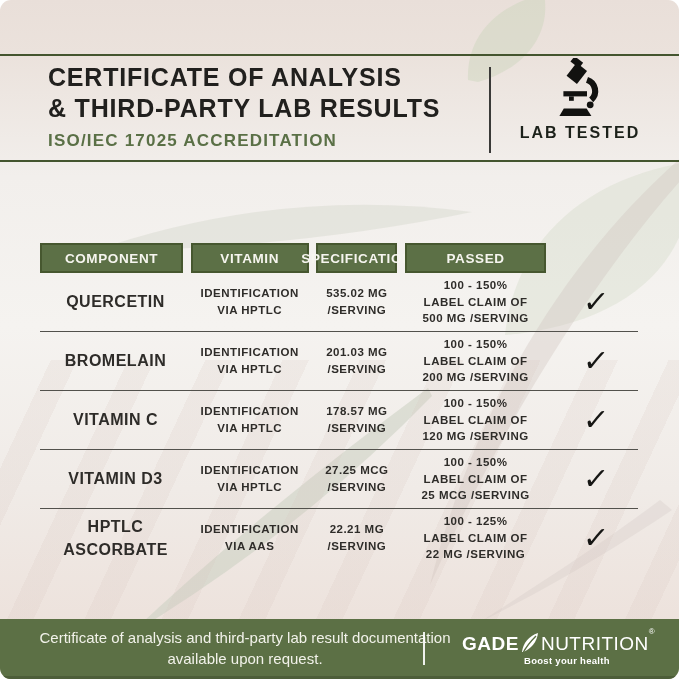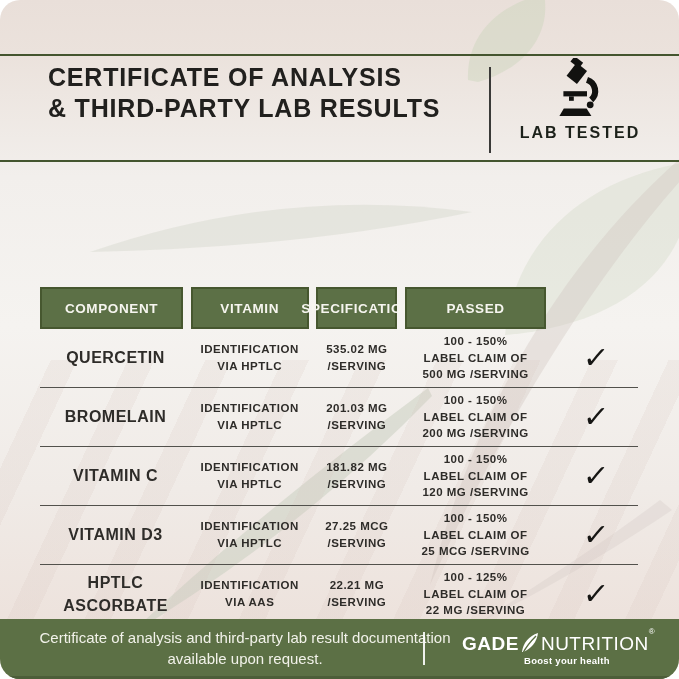--- a/index.html
+++ b/index.html
@@ -1,19 +1,19 @@
 <!DOCTYPE html>
 <html><head>
 <meta charset="utf-8">
 <style>
   html,body{margin:0;padding:0;background:#fff;}
   *{box-sizing:border-box;}
   body{font-family:"Liberation Sans","DejaVu Sans",sans-serif;}
   .page{
-    position:relative;width:679px;height:679px;overflow:hidden;border-radius:20px;
+    position:relative;width:679px;height:679px;overflow:hidden;border-radius:11px;
     background:
       linear-gradient(180deg,#e9dfd9 0%,#ebe2dc 8%,#f2efec 26%,#f5f3f0 48%,#f0ebe7 72%,#ede2dc 92%,#ebe0da 100%);
   }
   .stripes{
     position:absolute;left:0;top:360px;width:679px;height:262px;pointer-events:none;
     background:repeating-linear-gradient(115deg,rgba(255,255,255,0) 0 46px,rgba(214,196,189,0.18) 46px 70px);
   }
   .watermarks{position:absolute;inset:0;pointer-events:none;}
   
   .rule{position:absolute;left:0;width:679px;height:2px;background:#44552f;}
@@ -33,22 +33,22 @@
   .badge-label{
     margin-top:4px;font-size:16px;font-weight:700;letter-spacing:2px;color:#1c211a;
   }
   
   .coa-table{position:absolute;left:40px;top:243px;width:598px;}
   .coa-head,.coa-row{
     display:grid;grid-template-columns:143px 118px 81px 141px 84px;column-gap:7.7px;
   }
   .coa-head .hcell{
     background:#5c7046;border:2px solid #46572f;color:#f6f5ef;
-    height:42px;display:flex;align-items:center;justify-content:center;
-    font-size:13.5px;font-weight:700;letter-spacing:0.6px;margin-top:44px;
+    height:30px;display:flex;align-items:center;justify-content:center;
+    font-size:13.5px;font-weight:700;letter-spacing:0.6px;
   }
   .coa-row{align-items:center;min-height:53px;padding:4px 0;border-bottom:1.4px solid #52514c;}
   .coa-row.last{border-bottom:none;}
   .cell{
     font-size:11.5px;font-weight:700;letter-spacing:0.5px;color:#2e2c29;
     line-height:1.45;text-align:center;white-space:pre-line;
   }
   .cell.comp{text-align:center;padding-left:8px;font-size:16px;}
   .cell.check{
     font-family:"DejaVu Sans",sans-serif;font-size:30px;font-weight:400;color:#161614;
@@ -85,20 +85,21 @@
     <path d="M428 388 Q250 520 128 636 Q300 532 432 396 Z" fill="rgba(203,208,193,0.55)"></path>
     <path d="M660 500 C600 545 545 580 480 622 C555 585 620 545 672 510 Z" fill="rgba(210,200,194,0.30)"></path>
   </svg>
   <div class="stripes"></div>
 
   <div class="rule top"></div>
   <div class="title">
     <span>CERTIFICATE OF ANALYSIS</span><br>
     <span>&amp; THIRD-PARTY LAB RESULTS</span>
   </div>
+  <div class="subtitle">ISO/IEC 17025 ACCREDITATION</div>
   <div class="hdr-divider"></div>
 
   <div class="badge">
     <svg width="58" height="62" viewBox="0 0 29 31">
       <g fill="#121210">
         <rect x="10.2" y="0.4" width="5.4" height="3.4" transform="rotate(38 12.9 2.1)"></rect>
         <rect x="9.6" y="3.6" width="6.6" height="8.2" transform="rotate(38 12.9 7.7)"></rect>
         <path d="M18.5 9.5 a7.4 7.4 0 0 1 2.6 12.6 l-2.0 -2.4 a4.3 4.3 0 0 0 -1.6 -7.3 z"></path>
         <rect x="6.2" y="16.6" width="11.8" height="2.6"></rect>
         <rect x="9.0" y="19.2" width="2.4" height="2.2"></rect>
@@ -139,21 +140,21 @@
       <div class="cell">100 - 150%
 LABEL CLAIM OF
 200 MG /SERVING</div>
       <div class="cell check">✓</div>
     </div>
 
     <div class="coa-row">
       <div class="cell comp">VITAMIN C</div>
       <div class="cell">IDENTIFICATION
 VIA HPTLC</div>
-      <div class="cell">181.82 MG
+      <div class="cell">178.57 MG
 /SERVING</div>
       <div class="cell">100 - 150%
 LABEL CLAIM OF
 120 MG /SERVING</div>
       <div class="cell check">✓</div>
     </div>
 
     <div class="coa-row">
       <div class="cell comp">VITAMIN D3</div>
       <div class="cell">IDENTIFICATION

